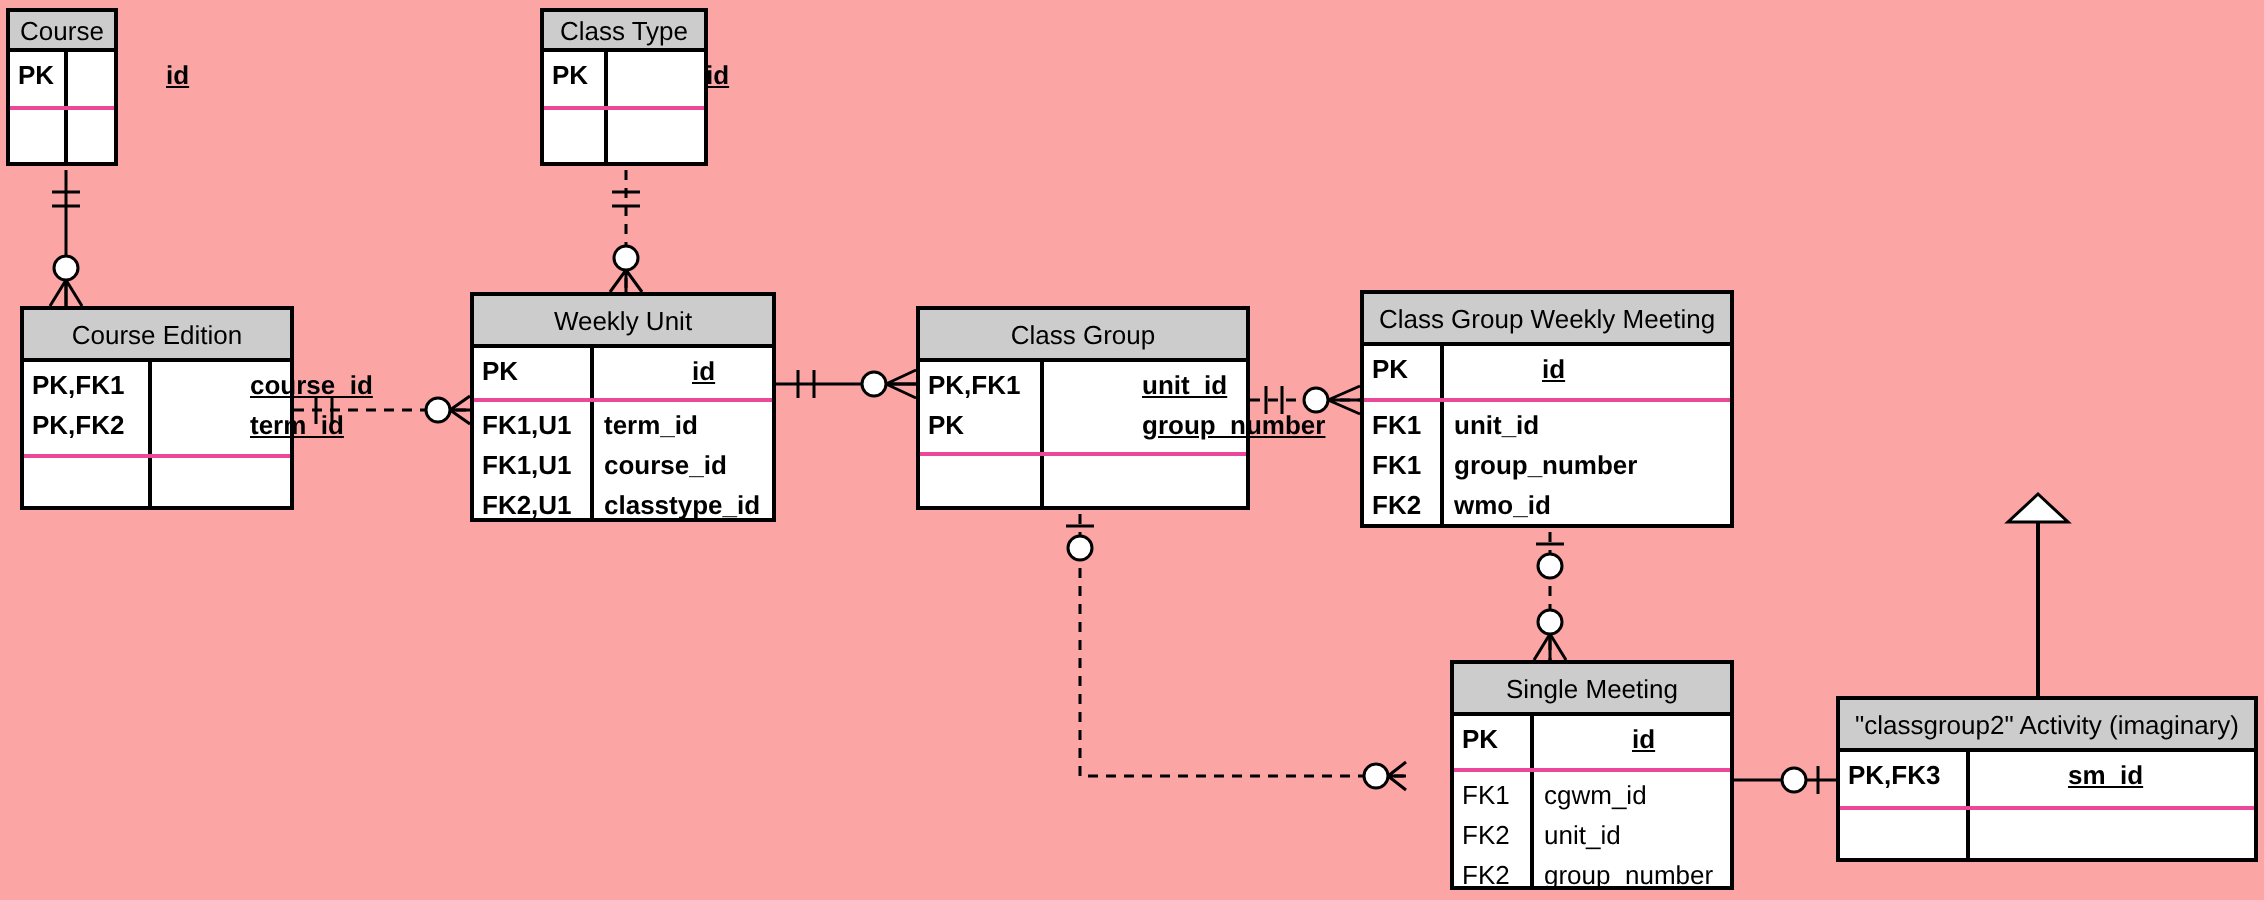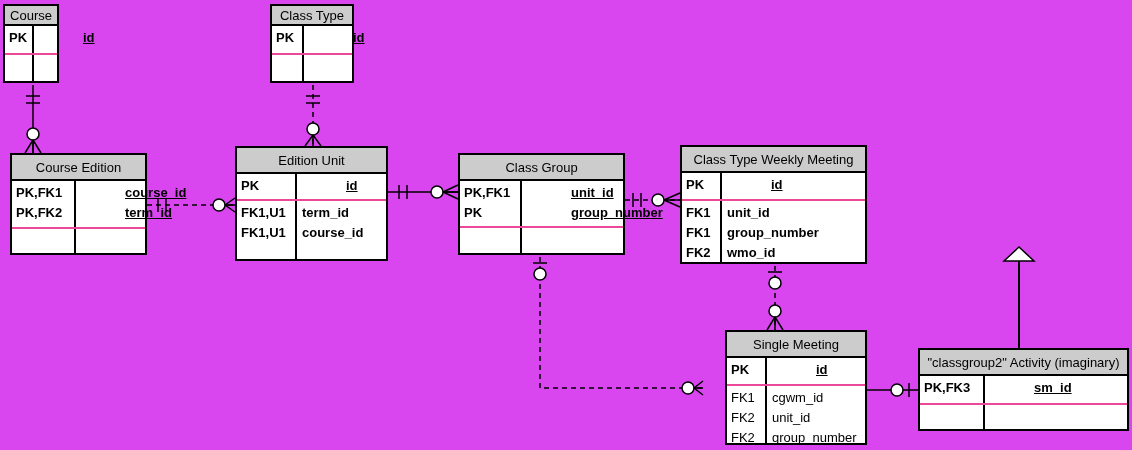--- a/index.html
+++ b/index.html
@@ -1,16 +1,16 @@
 <!DOCTYPE html>
 <html><head>
 <meta charset="utf-8">
 <style>
   html,body{margin:0;padding:0;background:#ffffff;}
-  .canvas{position:relative;width:1132px;height:450px;background:#d946ef;
+  .canvas{position:relative;width:1132px;height:450px;background:#fca5a5;
           font-family:"Liberation Sans",sans-serif;overflow:hidden;}
   svg.wires{position:absolute;left:0;top:0;}
   .tbl{position:absolute;box-sizing:border-box;border:2px solid #000;background:#fff;
        font-size:13px;color:#000;}
   .hdr{background:#cccccc;border-bottom:2px solid #000;display:flex;align-items:center;
        justify-content:center;white-space:nowrap;font-size:13px;}
   .sec{position:relative;box-sizing:border-box;padding-top:2px;}
   .sec + .sec{border-top:2px solid #ec4899;}
   .sec::before{content:"";position:absolute;left:var(--kw);top:0;bottom:0;width:1.5px;background:#000;}
   .row{display:flex;height:20px;line-height:20px;white-space:nowrap;}
@@ -127,56 +127,60 @@
       </div>
       <div class="row">
         <span class="key">PK,FK2</span>
         <span class="attr u">term_id</span>
       </div>
     </div>
     <div class="sec" style="height:26px"></div>
   </div>
 
   <div class="tbl" style="left:235px;top:146px;width:153px;--kw:58px;">
-    <div class="hdr" style="height:24px">Edition Unit</div>
+    <div class="hdr" style="height:24px">Weekly Unit</div>
     <div class="sec" style="height:25px">
       <div class="row">
         <span class="key">PK</span>
         <span class="attr u">id</span>
       </div>
     </div>
     <div class="sec" style="height:60px">
       <div class="row">
         <span class="key">FK1,U1</span>
         <span class="attr">term_id</span>
       </div>
       <div class="row">
         <span class="key">FK1,U1</span>
         <span class="attr">course_id</span>
+      </div>
+      <div class="row">
+        <span class="key">FK2,U1</span>
+        <span class="attr">classtype_id</span>
       </div>
     </div>
   </div>
 
   <div class="tbl" style="left:458px;top:153px;width:167px;--kw:60px;">
     <div class="hdr" style="height:24px">Class Group</div>
     <div class="sec" style="height:45px">
       <div class="row">
         <span class="key">PK,FK1</span>
         <span class="attr u">unit_id</span>
       </div>
       <div class="row">
         <span class="key">PK</span>
         <span class="attr u">group_number</span>
       </div>
     </div>
     <div class="sec" style="height:27px"></div>
   </div>
 
   <div class="tbl" style="left:680px;top:145px;width:187px;--kw:38px;">
-    <div class="hdr" style="height:24px">Class Type Weekly Meeting</div>
+    <div class="hdr" style="height:24px">Class Group Weekly Meeting</div>
     <div class="sec" style="height:26px">
       <div class="row">
         <span class="key">PK</span>
         <span class="attr u">id</span>
       </div>
     </div>
     <div class="sec" style="height:63px">
       <div class="row">
         <span class="key">FK1</span>
         <span class="attr">unit_id</span>

